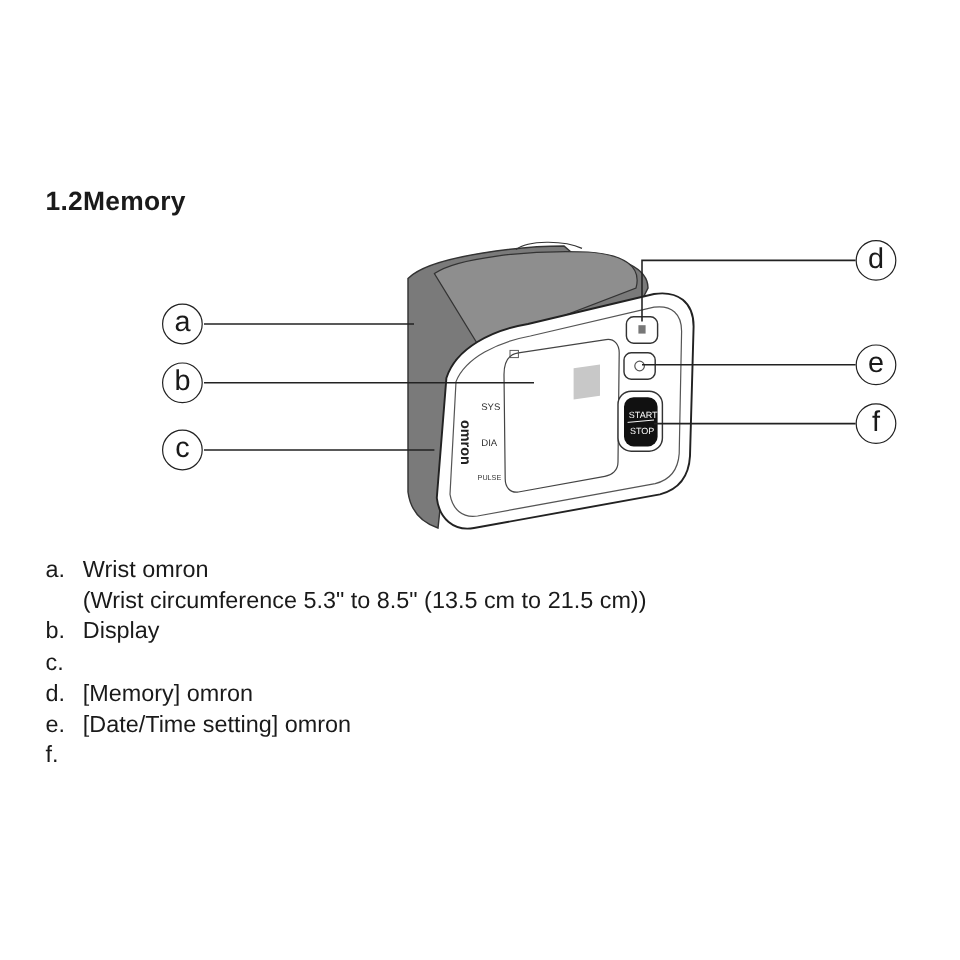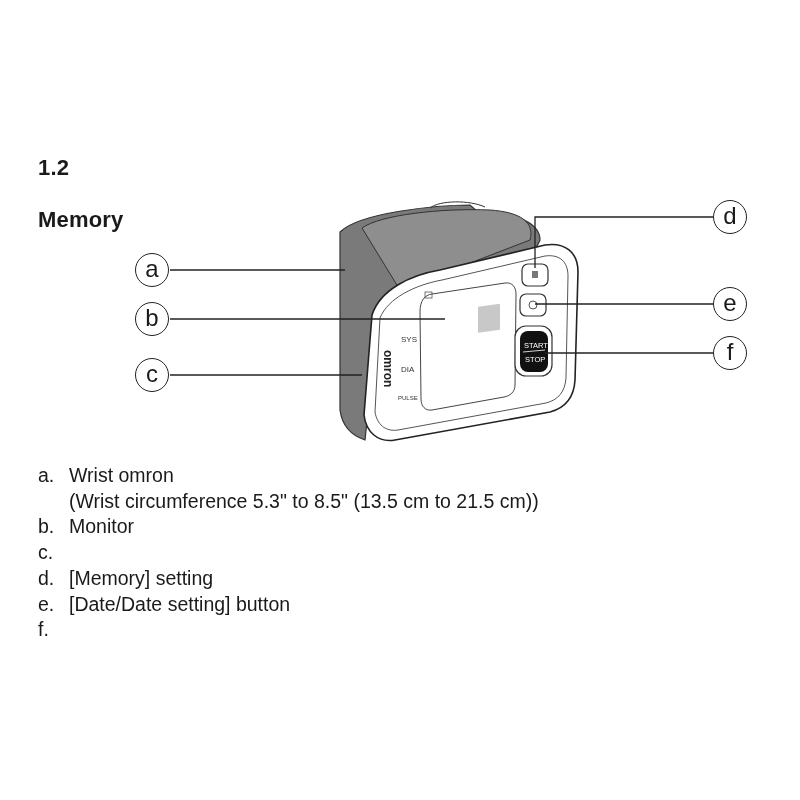--- a/index.html
+++ b/index.html
@@ -2,21 +2,21 @@
 <html><head>
 <meta charset="utf-8">
 <style>
   html, body { margin: 0; padding: 0; }
   body {
     width: 800px; height: 800px; background: #ffffff; position: relative; overflow: hidden;
     font-family: "Liberation Sans", sans-serif; color: #1a1a1a;
   }
   .heading {
     position: absolute; left: 38px; top: 155px; font-size: 22px; font-weight: bold;
-    display: flex; gap: 26px; letter-spacing: 0.2px; flex-direction: column;
+    display: flex; letter-spacing: 0.2px;
   }
   .diagram { position: absolute; left: 0; top: 190px; width: 800px; height: 270px; }
   .callout {
     position: absolute; width: 34px; height: 34px; border: 1.5px solid #222; border-radius: 50%;
     display: flex; align-items: center; justify-content: center; font-size: 24px; line-height: 1;
     background: #fff; box-sizing: border-box; padding-bottom: 3px;
   }
   .list { position: absolute; left: 38px; top: 463px; font-size: 19.5px; line-height: 25.7px; }
   .list .row { display: flex; }
   .list .letter { width: 31px; }
@@ -90,29 +90,29 @@
 </div>
 
 <div class="list">
   <div class="row">
     <span class="letter">a.</span>
     <span>Wrist omron</span>
   </div>
   <div class="indent">(Wrist circumference 5.3" to 8.5" (13.5 cm to 21.5 cm))</div>
   <div class="row">
     <span class="letter">b.</span>
-    <span>Monitor</span>
+    <span>Display</span>
   </div>
   <div class="row">
     <span class="letter">c.</span>
   </div>
   <div class="row">
     <span class="letter">d.</span>
-    <span>[Memory] setting</span>
+    <span>[Memory] omron</span>
   </div>
   <div class="row">
     <span class="letter">e.</span>
-    <span>[Date/Date setting] button</span>
+    <span>[Date/Time setting] omron</span>
   </div>
   <div class="row">
     <span class="letter">f.</span>
   </div>
 </div>
 
 </body></html>

